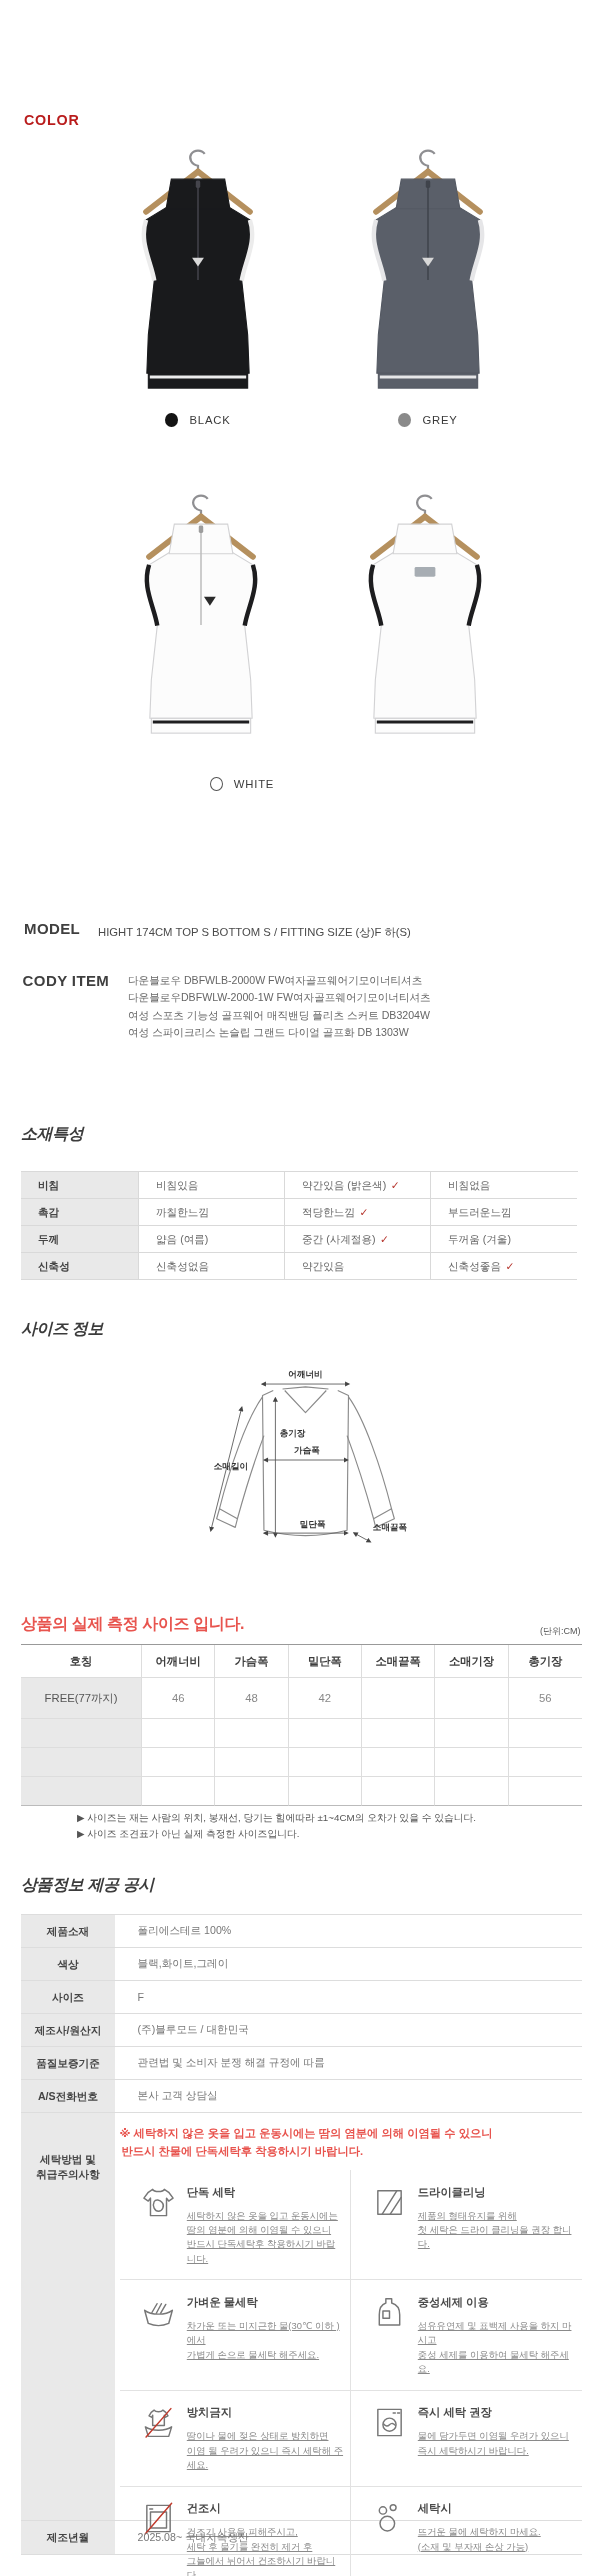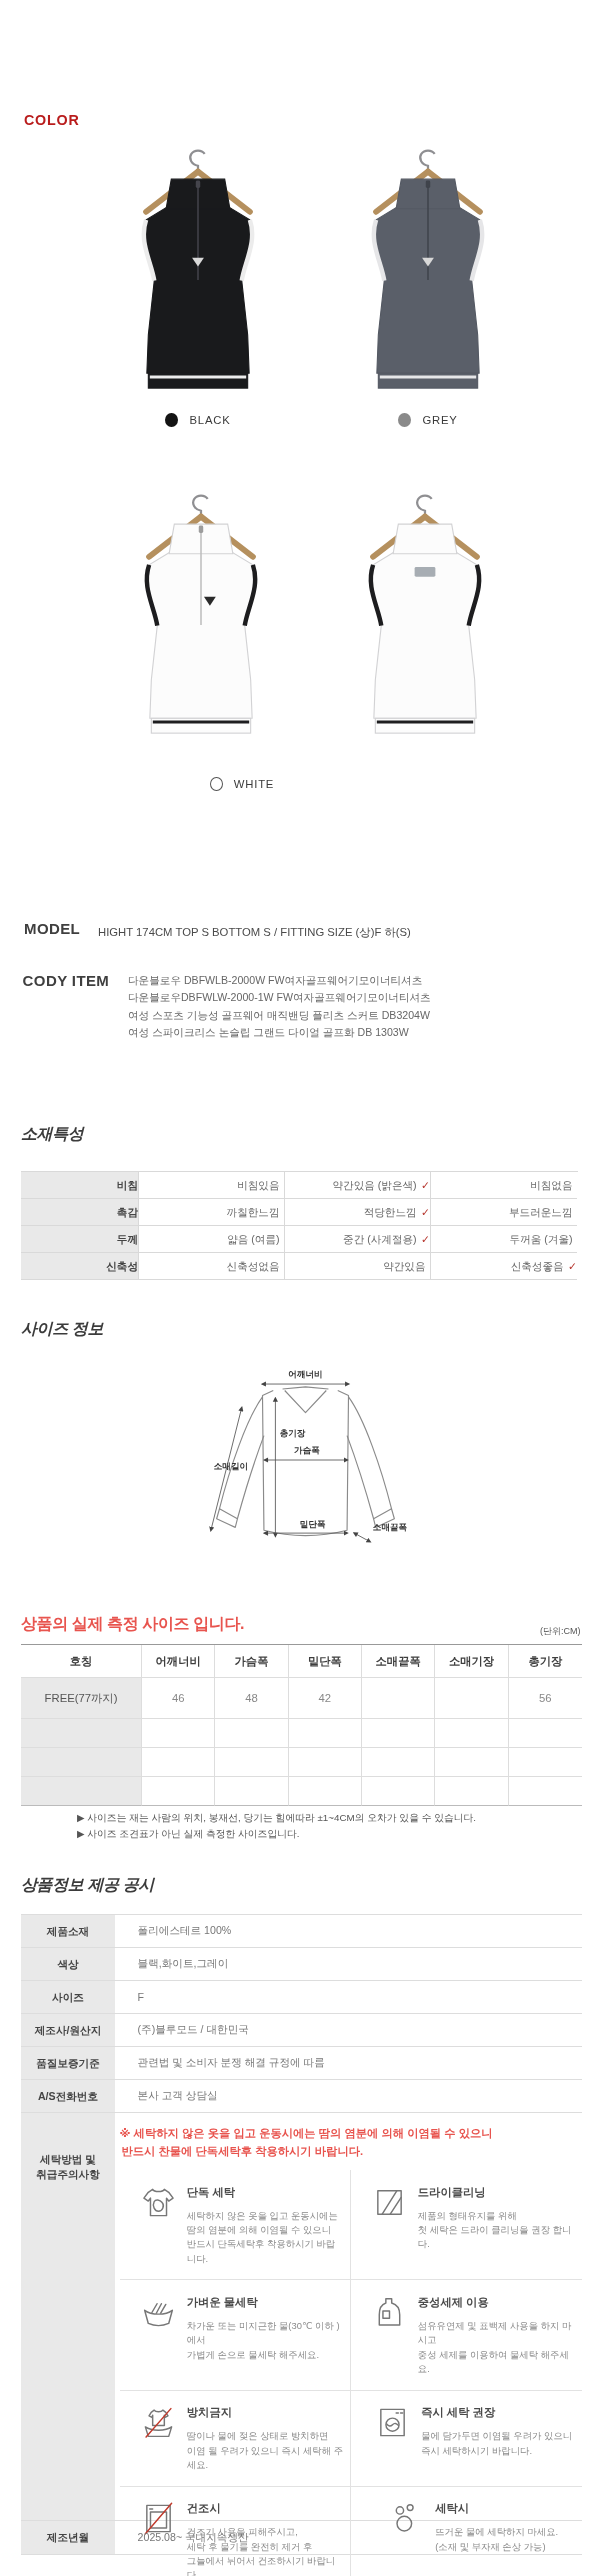--- a/index.html
+++ b/index.html
@@ -20,22 +20,22 @@
   .v-trim{fill:none;stroke:var(--trim);stroke-width:6;}
   .v-trim2{stroke:var(--trim);stroke-width:4;}
   .v-zip{stroke:var(--zip);stroke-width:2;}
   .v-logo{fill:var(--logo);}
   
   .kv-label{font-size:15px;font-weight:bold;color:#3f3f3f;letter-spacing:0.4px;}
   .kv-value{font-size:11.3px;color:#4a4a4a;}
   .cody-list div{font-size:10.6px;color:#666;line-height:17.3px;}
   
   .mat-table{display:grid;grid-template-columns:118px 146px 146px 146px;width:557px;border-top:0.8px solid #d9d9d9;}
-  .mat-cell{height:26px;line-height:26px;text-align:right;font-size:10.6px;color:#666;
-            border-bottom:0.8px solid #d9d9d9;border-right:0.8px solid #d9d9d9;background:#fff;}
+  .mat-cell{height:26px;line-height:26px;text-align:left;font-size:10.6px;color:#666;
+            border-bottom:0.8px solid #d9d9d9;border-right:0.8px solid #d9d9d9;background:#fff;padding-left:17px;}
   .mat-cell:nth-child(4n){border-right:none;}
   .mat-lbl{background:#e9e9e9;font-weight:bold;color:#444;}
   .chk{color:#b5342c;font-weight:bold;margin-left:4.5px;}
   
   .size-title{font-size:16px;font-weight:bold;color:#e8544e;letter-spacing:-0.4px;}
   .unit{font-size:9px;color:#555;}
   .size-table{display:grid;grid-template-columns:121px repeat(6,1fr);width:561px;
               grid-template-rows:33px 41px 29px 29px 29px;border-top:0.8px solid #999;}
   .st-cell{display:flex;align-items:center;justify-content:center;font-size:11.3px;
            border-bottom:0.8px solid #ddd;border-right:0.8px solid #ddd;color:#888;}
@@ -50,26 +50,26 @@
   .info-lbl{width:94px;background:#e9e9e9;display:flex;align-items:center;justify-content:center;
             font-size:10.6px;font-weight:600;color:#444;text-align:center;white-space:pre-line;line-height:15px;}
   .info-val{flex:1;display:flex;align-items:center;padding-left:22.6px;font-size:10.6px;color:#777;}
   .row-h{height:32px;}
   .care-row{height:407px;}
   .care-lbl{align-items:flex-start;padding-top:39px;}
   .care-body{flex:1;padding:10.6px 0 0 4.5px;}
   .warn{font-size:11.3px;font-weight:bold;color:#e8544e;line-height:18px;}
   .warn2{margin-left:2px;}
   .care-grid{display:grid;grid-template-columns:1fr 1fr;width:462px;margin-top:10.6px;}
-  .care-cell{padding:13px 6px 13.6px 21px;border-bottom:0.8px solid #e2e2e2;display:flex;align-items:flex-start;justify-content:center;}
+  .care-cell{padding:13px 6px 13.6px 21px;border-bottom:0.8px solid #e2e2e2;display:flex;align-items:flex-start;}
   .care-cell:nth-child(odd){border-right:0.8px solid #e2e2e2;}
   .care-cell:nth-child(7),.care-cell:nth-child(8){border-bottom:none;}
   .care-icon{width:35px;flex:0 0 35px;margin-right:11.3px;margin-top:1.5px;}
   .care-title{font-size:11.3px;font-weight:bold;color:#4a4a4a;margin:1.5px 0 9px;}
-  .care-desc{font-size:9.4px;color:#8a8a8a;line-height:14.3px;white-space:pre-line;}
+  .care-desc{font-size:9.4px;color:#8a8a8a;line-height:14.3px;white-space:pre-line;text-decoration:underline;}
   .icon-stroke{fill:none;stroke:#777;stroke-width:2;stroke-linejoin:round;stroke-linecap:round;}
   .icon-red{stroke:#c0392b;}
   
   .diag-line{fill:none;stroke:#8a8a8a;stroke-width:1.6;stroke-linejoin:round;}
   .diag-arrow{stroke:#555;stroke-width:1.2;fill:none;}
   .diag-text{font-size:12px;font-weight:600;fill:#333;}
 </style>
 </head>
 <body>
 

